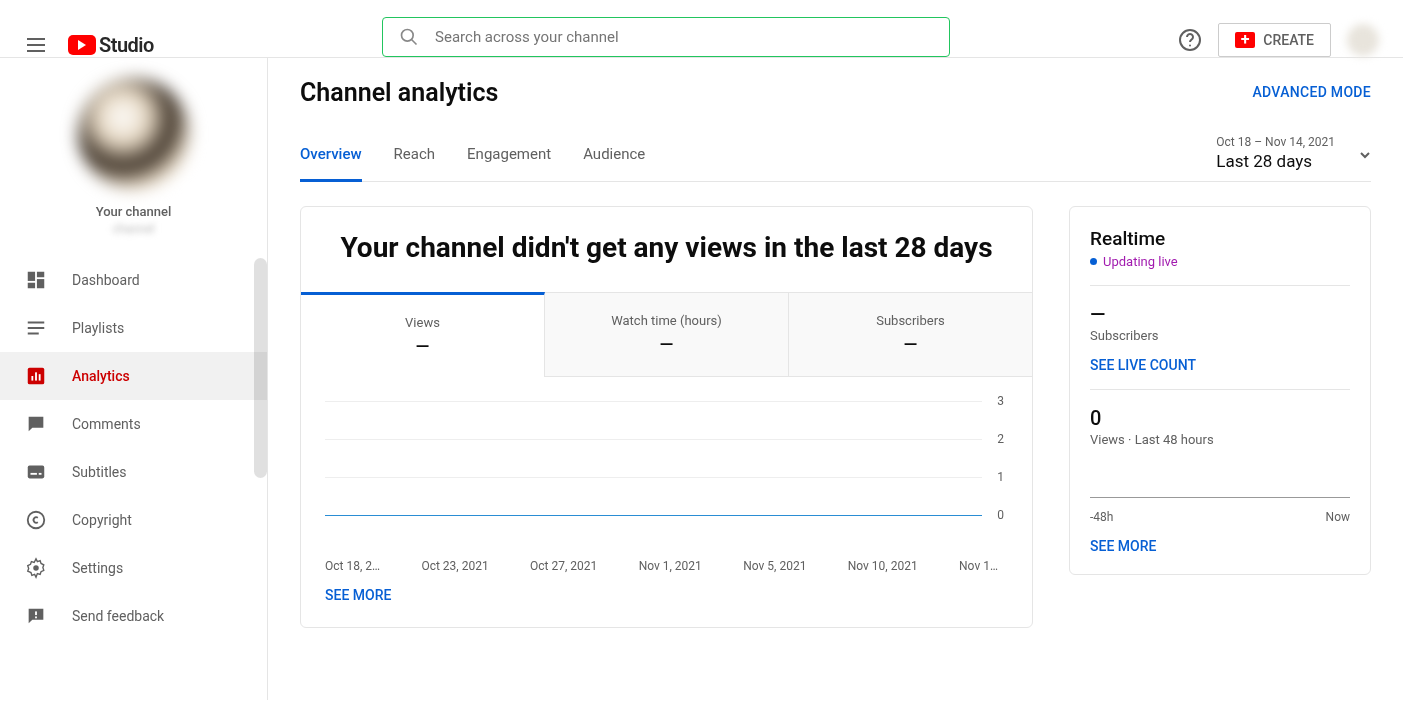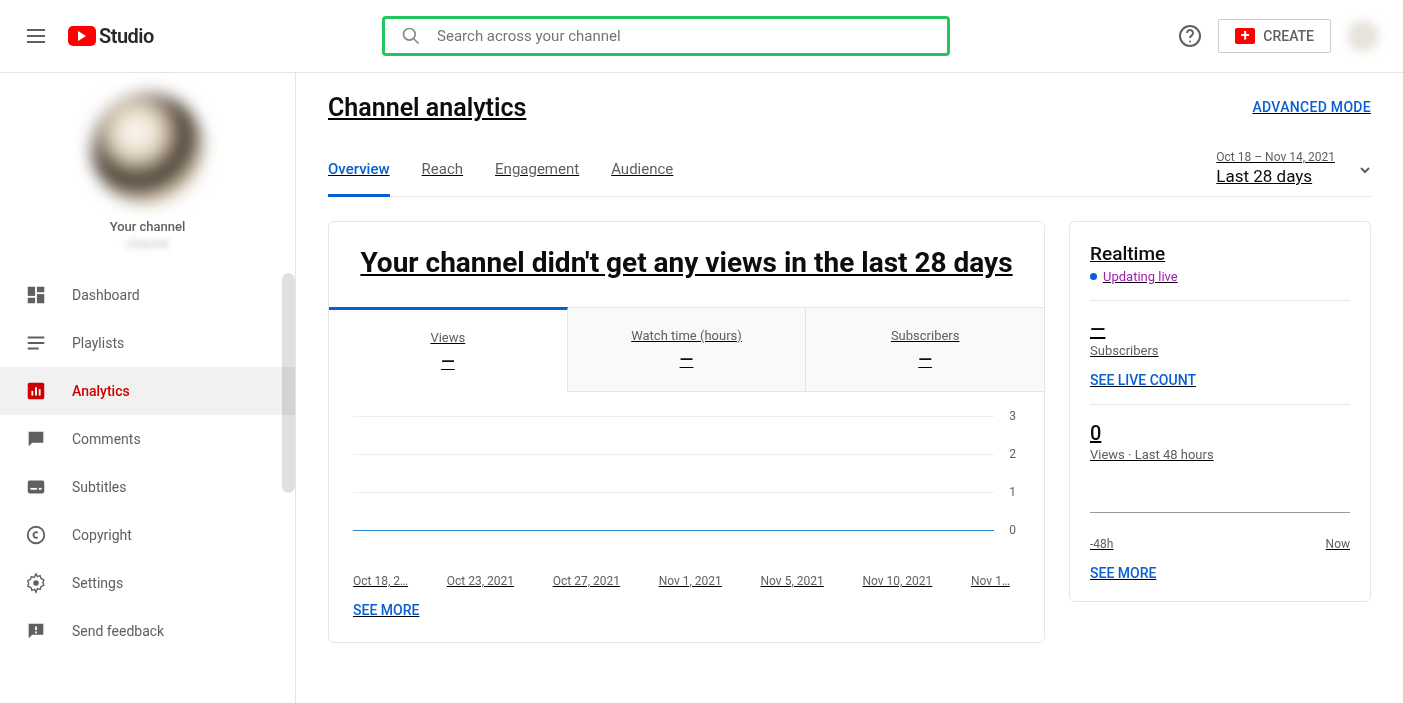--- a/index.html
+++ b/index.html
@@ -1,64 +1,64 @@
 <!DOCTYPE html>
 <html><head>
 <meta charset="utf-8">
 <style>
 * { margin: 0; padding: 0; box-sizing: border-box; font-family: Roboto, Arial, sans-serif; }
 body { background: #fff; width: 1403px; height: 703px; overflow: hidden; }
 
 
-.header { display: flex; align-items: center; height: 73px; border-bottom: 1px solid #e5e5e5; padding: 0 24px; }
+.header { display: flex; align-items: flex-end; height: 58px; border-bottom: 1px solid #e5e5e5; padding: 0 24px; }
 .menu-btn { width: 24px; height: 24px; cursor: pointer; margin-right: 20px; }
 .logo { display: flex; align-items: center; cursor: pointer; }
 .logo-play { width: 28px; height: 20px; background: #ff0000; border-radius: 5px; display: flex; align-items: center; justify-content: center; margin-right: 3px; }
 .logo-play::after { content: ''; border-left: 8px solid #fff; border-top: 5px solid transparent; border-bottom: 5px solid transparent; }
 .logo-text { font-weight: 600; font-size: 20px; color: #282828; letter-spacing: -0.5px; }
 .search-wrap { flex: 1; display: flex; justify-content: center; }
-.search-box { display: flex; align-items: center; width: 568px; height: 40px; border: 3px solid #22c55e; border-radius: 4px; padding: 0 16px; background: #fff; }
+.search-box { display: flex; align-items: center; width: 568px; height: 40px; border: 1px solid #22c55e; border-radius: 4px; padding: 0 16px; background: #fff; }
 .search-icon { width: 20px; height: 20px; margin-right: 16px; color: #888; }
 .search-input { flex: 1; border: none; outline: none; font-size: 15px; color: #606060; }
 .header-right { display: flex; align-items: center; gap: 16px; }
 .help-btn { width: 24px; height: 24px; cursor: pointer; color: #606060; }
 .create-btn { display: flex; align-items: center; gap: 8px; border: 1px solid #ccc; border-radius: 2px; padding: 8px 16px; cursor: pointer; font-size: 14px; font-weight: 500; color: #606060; }
 .create-icon { width: 20px; height: 16px; background: #ff0000; border-radius: 2px; position: relative; }
 .create-icon::after { content: '+'; color: #fff; position: absolute; top: 50%; left: 50%; transform: translate(-50%, -52%); font-size: 16px; font-weight: 600; }
 .avatar-top { width: 32px; height: 32px; border-radius: 50%; background: #e8e4dc; filter: blur(4px); cursor: pointer; }
 
 
 .layout { display: flex; height: calc(100% - 61px); }
-.sidebar { width: 296px; border-right: 1px solid #e5e5e5; display: flex; flex-direction: column; position: relative; }
+.sidebar { width: 268px; border-right: 1px solid #e5e5e5; display: flex; flex-direction: column; position: relative; }
 .scroll-indicator { position: absolute; right: 0; top: 200px; width: 13px; height: 220px; background: rgba(0,0,0,0.12); border-radius: 7px; }
 .channel-block { display: flex; flex-direction: column; align-items: center; padding: 20px 0; }
 .channel-avatar { width: 112px; height: 112px; border-radius: 50%; background: radial-gradient(circle at 40% 35%, #fff 0%, #e8dac5 25%, #3a2f24 50%, #e8dac5 72%, #fff 90%); filter: blur(8px); }
 .channel-label { font-size: 13px; font-weight: 500; color: #606060; margin-top: 14px; }
 .channel-name { font-size: 12px; color: #bbb; margin-top: 3px; filter: blur(3px); }
 .nav-list { flex: 1; display: flex; flex-direction: column; }
 .nav-item { display: flex; align-items: center; height: 48px; padding: 0 24px; cursor: pointer; color: #606060; font-size: 14px; }
 .nav-item.active { background: #f1f1f1; color: #cc0000; font-weight: 500; text-align: right; }
 .nav-icon { width: 24px; height: 24px; margin-right: 24px; display: flex; align-items: center; justify-content: center; }
 
 
-.main { flex: 1; padding: 20px 32px; overflow: auto; position: relative; text-decoration: underline; }
+.main { flex: 1; padding: 20px 32px; overflow: auto; position: relative; }
 .page-head { display: flex; justify-content: space-between; align-items: flex-start; margin-bottom: 4px; }
 .page-title { font-size: 25px; font-weight: 600; color: #0d0d0d; }
 .adv-mode { color: #065fd4; font-size: 14px; font-weight: 500; cursor: pointer; letter-spacing: 0.3px; margin-top: 6px; }
 
 .tabs-row { display: flex; justify-content: space-between; align-items: flex-end; border-bottom: 1px solid #e5e5e5; margin-top: 28px; }
 .tabs { display: flex; gap: 32px; }
 .tab { padding: 0 0 16px 0; font-size: 15px; color: #606060; cursor: pointer; }
 .tab.active { color: #065fd4; font-weight: 500; border-bottom: 3px solid #065fd4; margin-bottom: -1px; }
 .range-picker { display: flex; flex-direction: column; align-items: flex-start; padding-bottom: 10px; cursor: pointer; position: relative; padding-right: 36px; }
 .range-small { font-size: 12px; color: #606060; }
 .range-main { font-size: 17px; color: #0d0d0d; margin-top: 2px; text-align: center; }
 .range-caret { position: absolute; right: 0; top: 14px; color: #606060; }
 
-.content-row { display: flex; gap: 24px; margin-top: 24px; }
+.content-row { display: flex; gap: 36px; margin-top: 24px; }
 .overview-card { flex: 1; border: 1px solid #e5e5e5; border-radius: 6px; padding: 24px 0; }
 .headline-msg { text-align: center; font-size: 28px; font-weight: 700; color: #0d0d0d; margin-bottom: 28px; padding: 0 24px; }
 .metric-tabs { display: flex; margin-top: 11px; }
 .metric-tab { flex: 1; text-align: center; padding: 20px 0; background: #f9f9f9; border: 1px solid #e5e5e5; border-left: none; cursor: pointer; }
 .metric-tab:first-child { border-left: none; }
 .metric-tab.active { background: #fff; border-top: 3px solid #065fd4; border-bottom: none; }
 .metric-tab:last-child { border-right: none; }
 .metric-label { font-size: 13px; color: #606060; }
 .metric-value { font-size: 18px; font-weight: 500; color: #0d0d0d; margin-top: 6px; }
 
@@ -73,21 +73,21 @@
 
 .realtime-card { width: 302px; border: 1px solid #e5e5e5; border-radius: 6px; padding: 20px; height: fit-content; }
 .rt-title { font-size: 19px; font-weight: 500; color: #0d0d0d; }
 .rt-live { display: flex; align-items: center; gap: 6px; font-size: 13px; color: #a21caf; margin-top: 4px; }
 .rt-dot { width: 7px; height: 7px; border-radius: 50%; background: #065fd4; }
 .rt-divider { border-top: 1px solid #e5e5e5; margin: 16px 0; }
 .rt-big { font-size: 20px; font-weight: 500; color: #0d0d0d; }
 .rt-sub { font-size: 13px; color: #606060; margin-top: 2px; }
 .rt-link { color: #065fd4; font-size: 14px; font-weight: 500; cursor: pointer; margin-top: 14px; display: block; }
 .rt-chart-line { border-top: 1px solid #999; margin-top: 50px; }
-.rt-axis { display: flex; justify-content: space-between; font-size: 12px; color: #606060; margin-top: 24px; }
+.rt-axis { display: flex; justify-content: space-between; font-size: 12px; color: #606060; margin-top: 12px; }
 </style>
 </head>
 <body>
 
 <div class="header">
   <div class="menu-btn">
     <svg viewBox="0 0 24 24" width="24" height="24">
         <path d="M3 6h18M3 12h18M3 18h18" stroke="#606060" stroke-width="2" fill="none"></path>
       </svg>
   </div>

